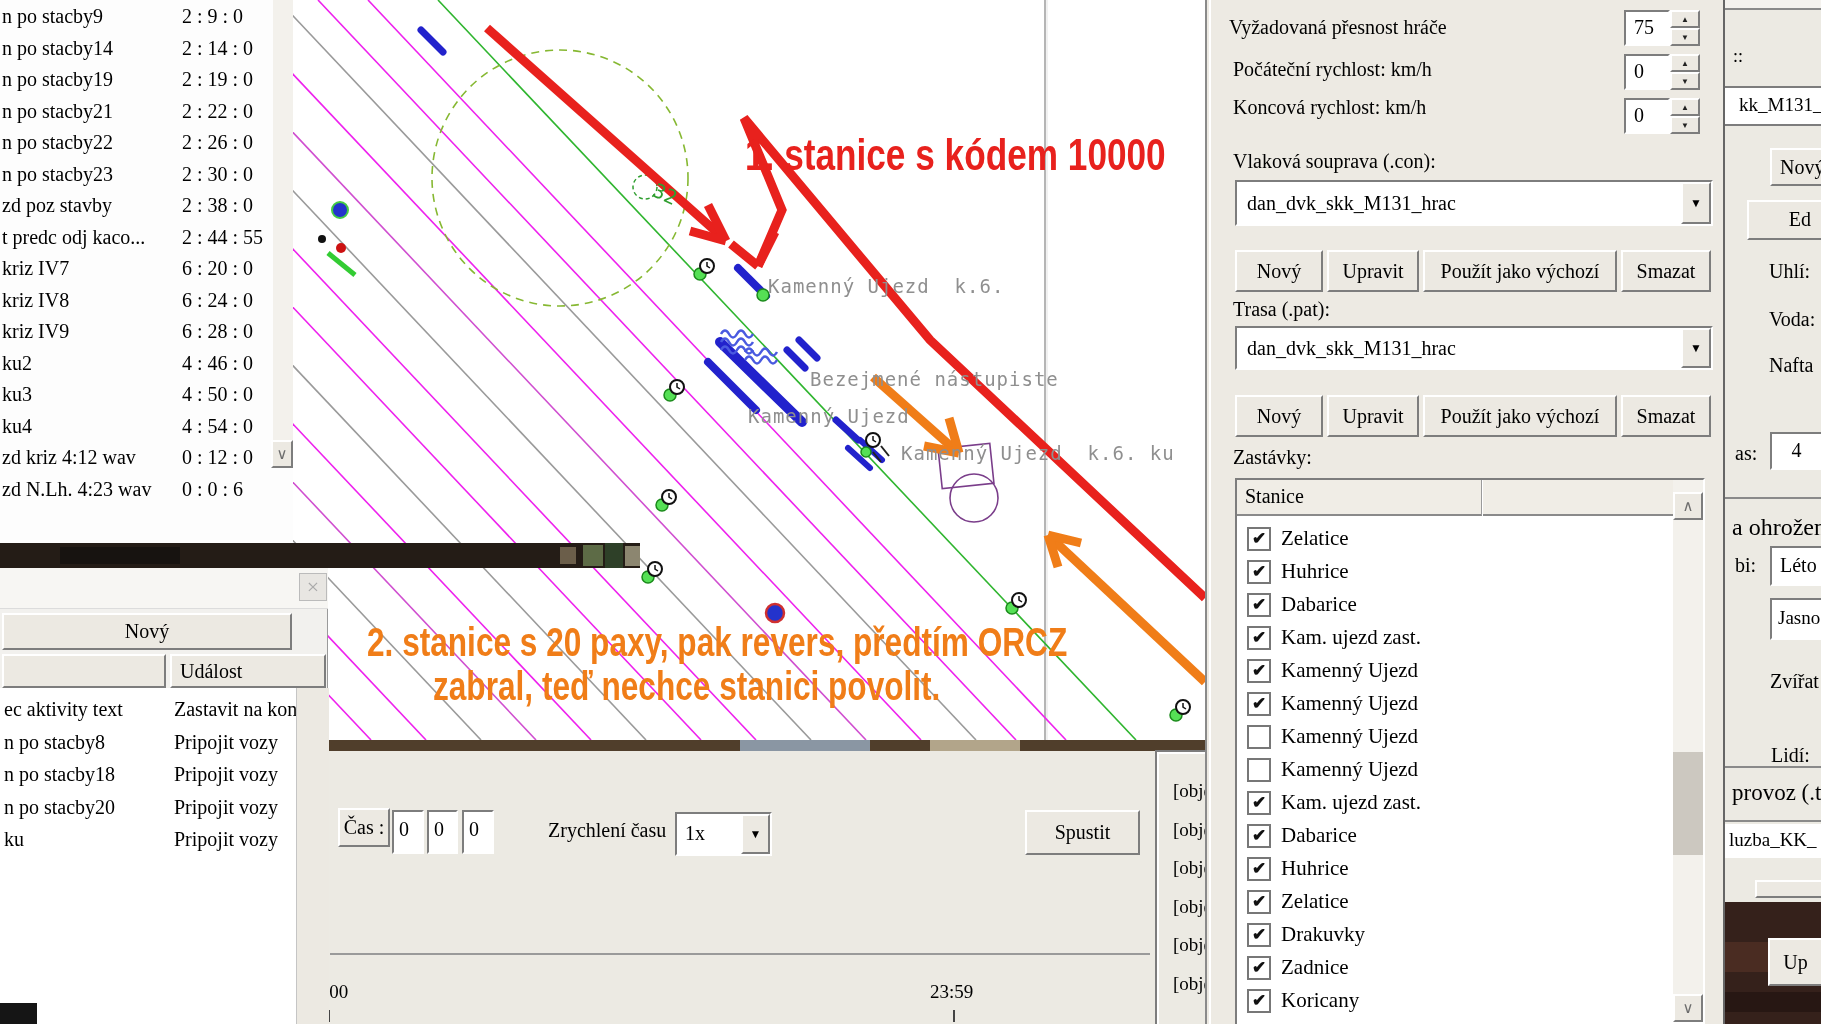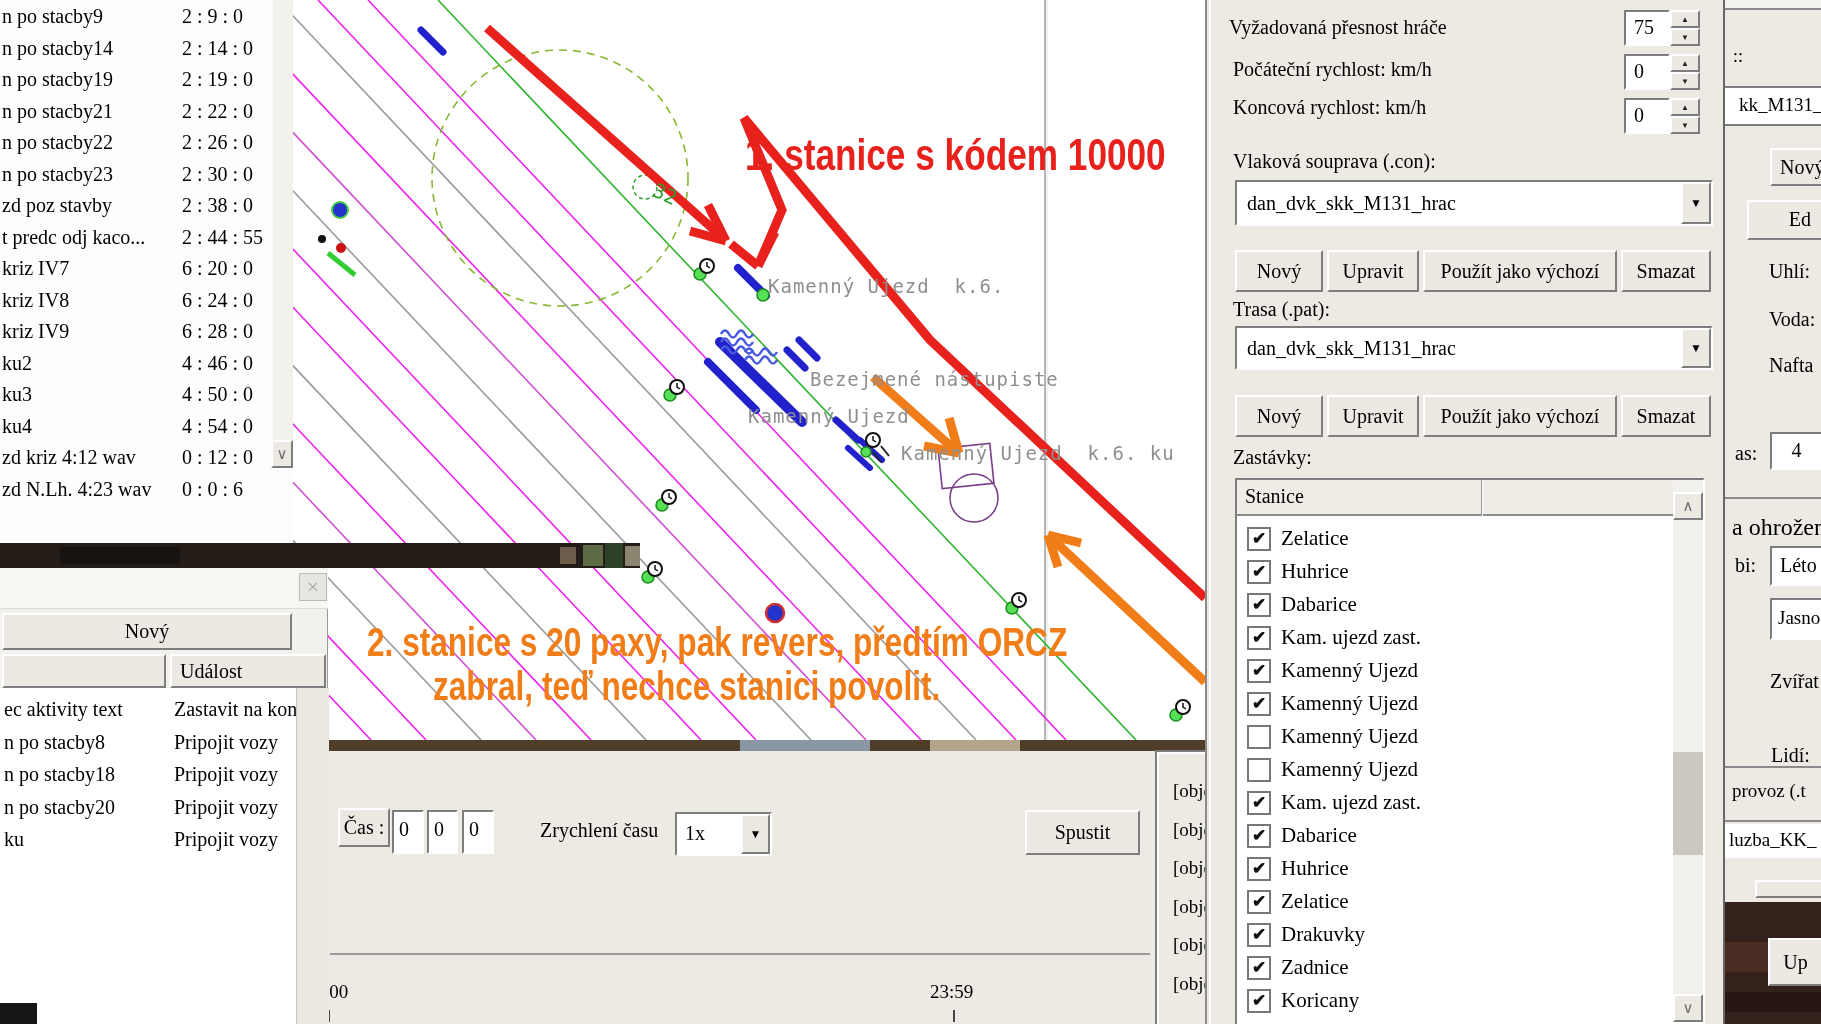--- a/index.html
+++ b/index.html
@@ -320,21 +320,21 @@
     </div>
     <div class="abs sunken" style="left:99px;top:59px;width:32px;height:44px;padding:6px 0 0 5px;font-size:20px;">
       <span>0</span>
     </div>
     <div class="abs sunken" style="left:134px;top:59px;width:31px;height:44px;padding:6px 0 0 5px;font-size:20px;">
       <span>0</span>
     </div>
     <div class="abs sunken" style="left:169px;top:59px;width:32px;height:44px;padding:6px 0 0 5px;font-size:20px;">
       <span>0</span>
     </div>
-    <div class="abs dlabel" style="left:247px;top:68px;">Zrychlení času</div>
+    <div class="abs dlabel" style="left:255px;top:68px;">Zrychlení času</div>
     <div class="abs sunken" style="left:382px;top:61px;width:97px;height:44px;">
       <span class="abs combo-text" style="left:8px;top:8px;">1x</span>
       <div class="abs raised" style="right:0;top:0;width:29px;height:40px;display:flex;align-items:center;justify-content:center;font-size:12px;">
         <span>▼</span>
       </div>
     </div>
     <div class="abs raised dbtn" style="left:732px;top:59px;width:115px;height:45px;">
       <span>Spustit</span>
     </div>
     <div class="abs" style="left:37px;top:202px;width:820px;height:2px;background:#9a9a9a;"></div>
@@ -539,21 +539,21 @@
     <div class="abs rw-label" style="left:10px;top:554px;">bi:</div>
     <div class="abs sunken" style="left:45px;top:546px;width:53px;height:40px;padding:6px 0 0 8px;font-size:20px;box-sizing:border-box;">
       <span>Léto</span>
     </div>
     <div class="abs sunken" style="left:45px;top:598px;width:53px;height:42px;padding:7px 0 0 6px;font-size:19px;box-sizing:border-box;overflow:hidden;">
       <span>Jasno</span>
     </div>
     <div class="abs rw-label" style="left:45px;top:670px;">Zvířat</div>
     <div class="abs rw-label" style="left:46px;top:724px;margin-top:20px;">Lidí:</div>
     <div class="abs hline" style="left:0;top:766px;width:98px;"></div>
-    <div class="abs rw-label" style="left:7px;top:780px;font-size:19px;">provoz (.t</div>
+    <div class="abs rw-label" style="left:7px;top:780px;font-size:23px;">provoz (.t</div>
     <div class="abs hline" style="left:0;top:820px;width:98px;"></div>
     <div class="abs" style="left:0;top:824px;width:98px;height:34px;background:#fff;">
       <span class="abs rw-label" style="left:4px;top:5px;font-size:19px;">luzba_KK_</span>
     </div>
     <div class="abs raised" style="left:30px;top:880px;width:68px;height:18px;"></div>
     <div class="abs" style="left:0;top:902px;width:98px;height:122px;background:#35211b;">
       <div class="abs" style="left:0;top:40px;width:98px;height:30px;background:#4a2c22;"></div>
       <div class="abs" style="left:0;top:90px;width:98px;height:20px;background:#271713;"></div>
     </div>
     <div class="abs raised dbtn" style="left:43px;top:938px;width:55px;height:48px;z-index:2;">

